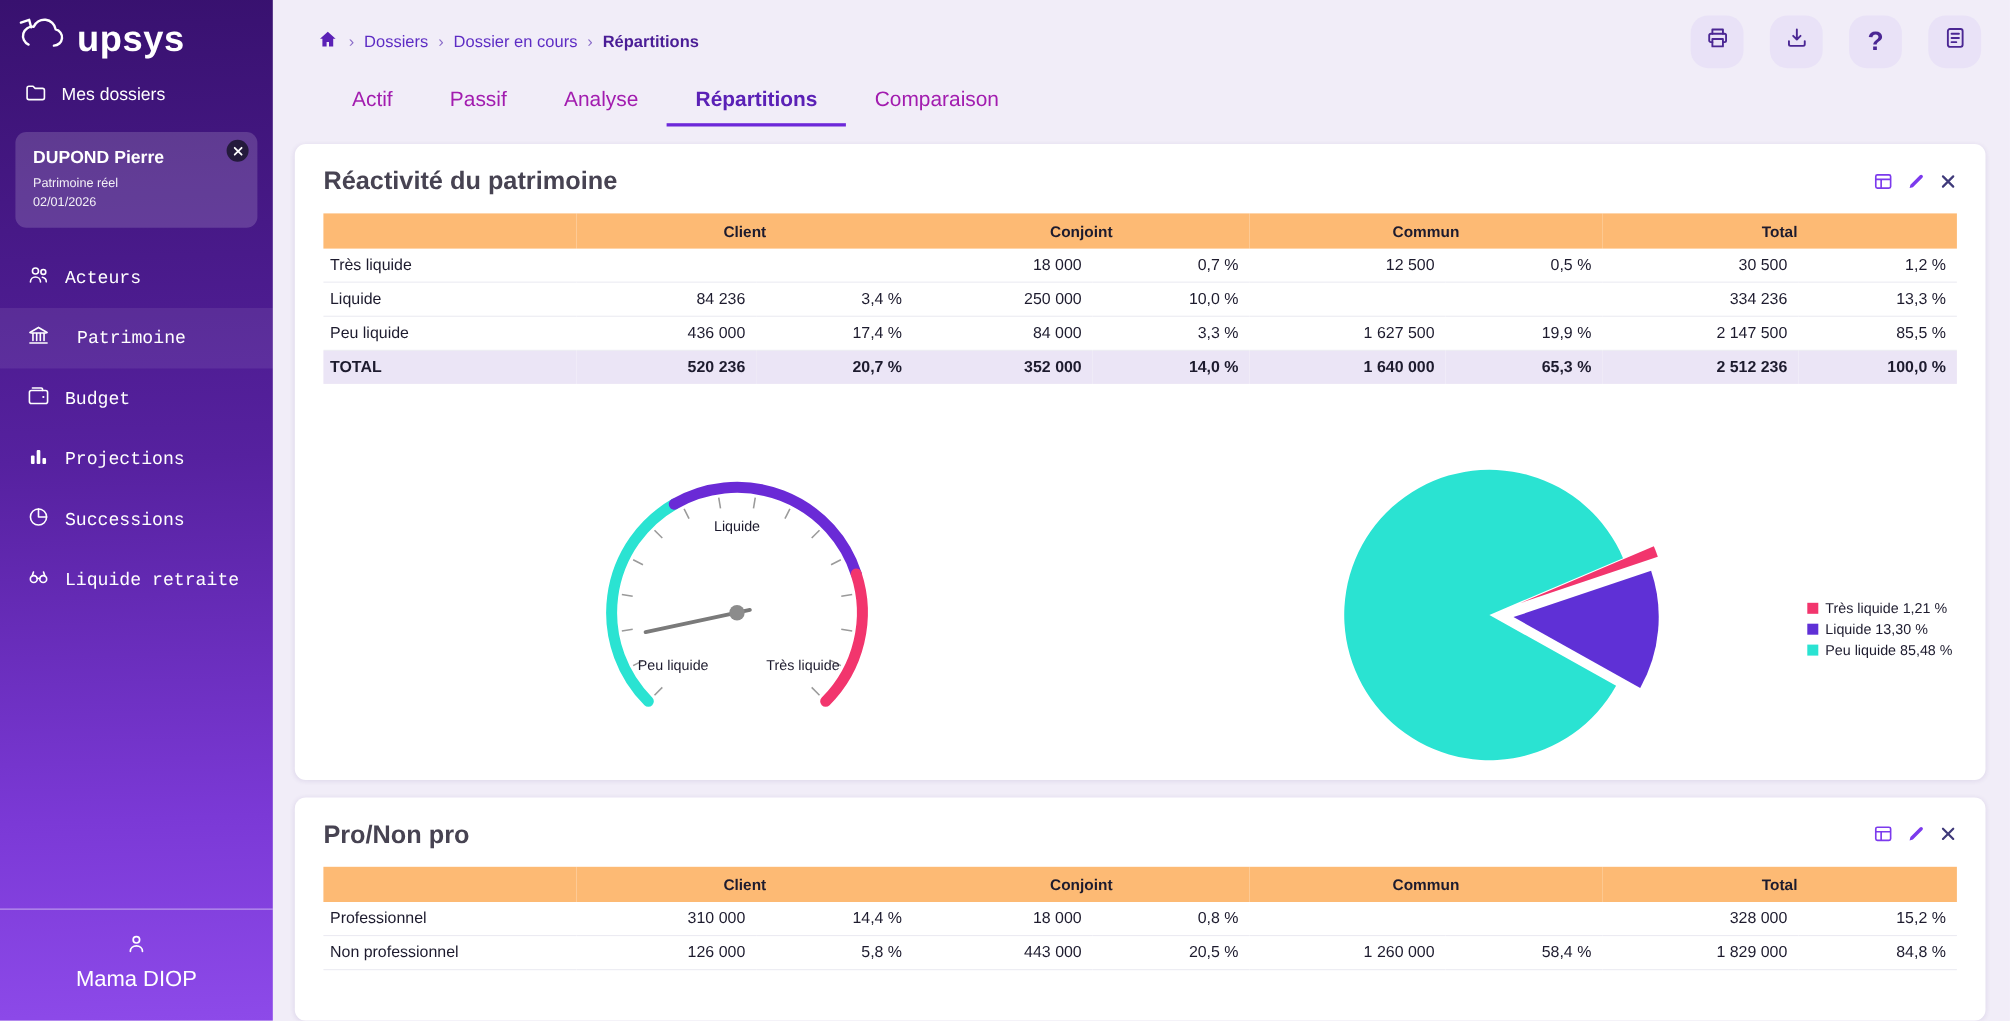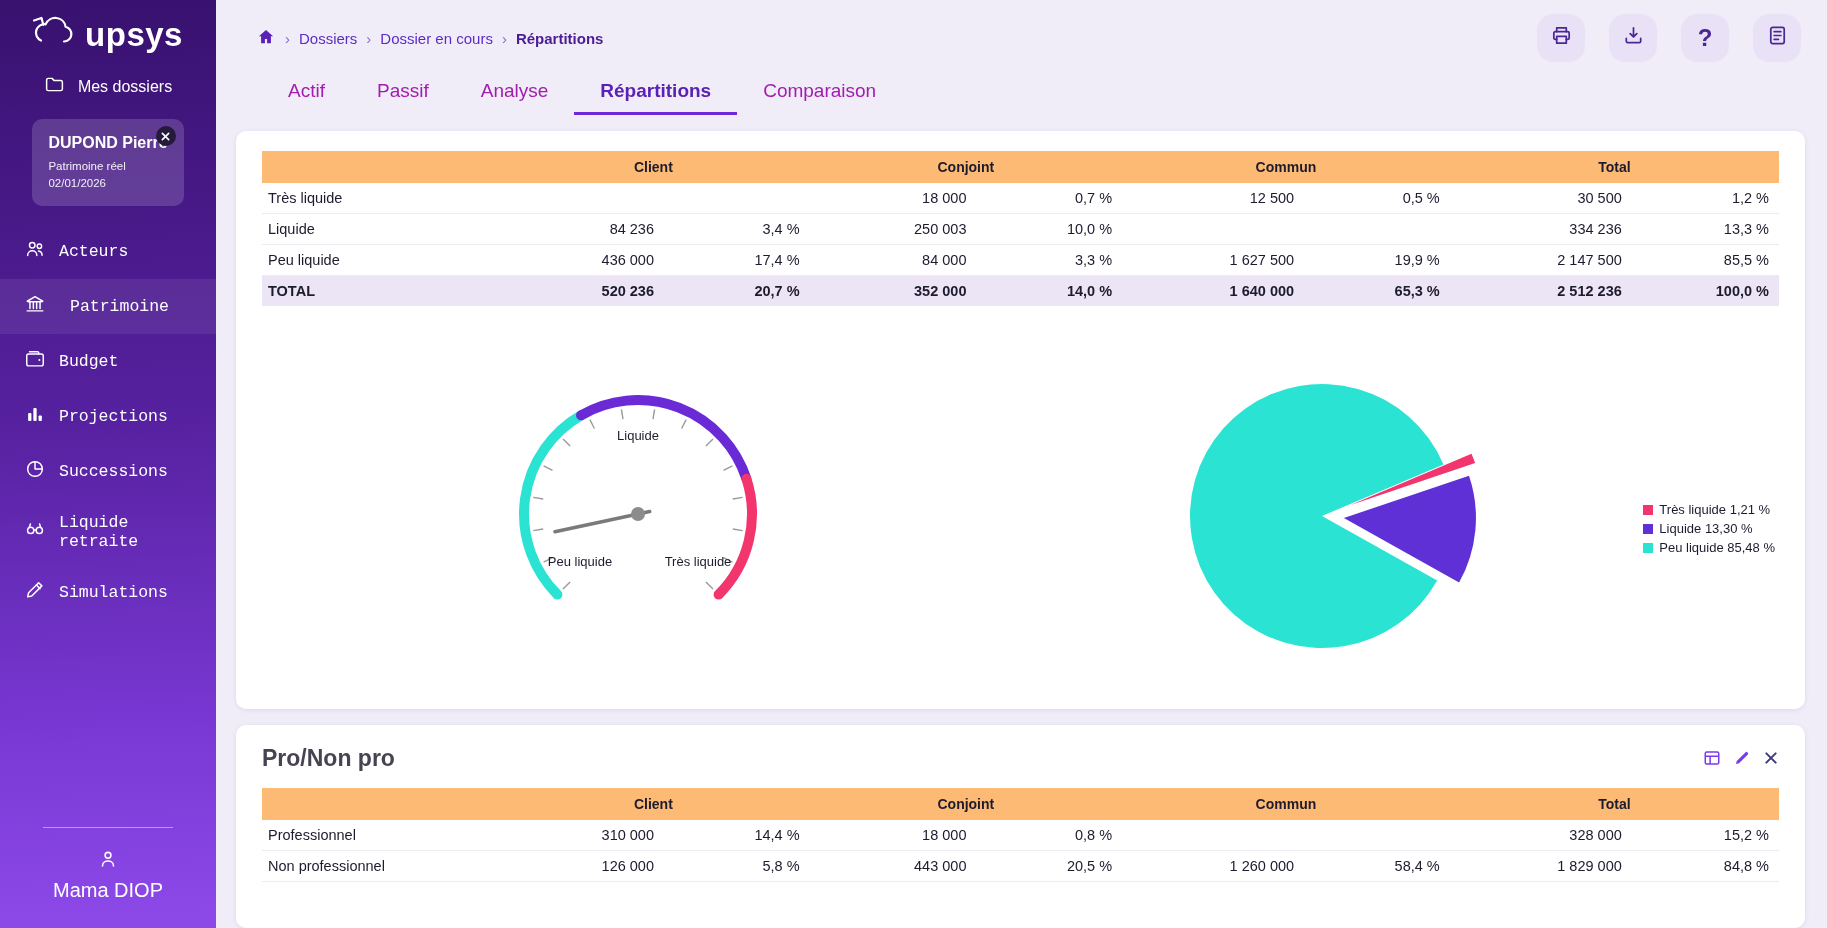--- a/index.html
+++ b/index.html
@@ -1,23 +1,23 @@
 <!DOCTYPE html>
 <html><head>
 <meta charset="utf-8">
 <style>
   * { margin:0; padding:0; box-sizing:border-box; }
   html,body { width:1827px; height:928px; overflow:hidden;
     font-family:"Liberation Sans", sans-serif; background:#f1edf8; color:#26243a; }
   .app { display:flex; width:100%; height:100%; }
 
   
-  .sidebar { width:216px; flex-shrink:0; display:flex; flex-direction:column;
+  .sidebar { width:248px; flex-shrink:0; display:flex; flex-direction:column;
     background:linear-gradient(178deg,#38116f 0%, #56219f 45%, #7b39d6 80%, #8d4ae9 100%);
-    color:#fff; position:relative;align-items:center; }
+    color:#fff; position:relative; }
   .logo { display:flex; align-items:center; gap:10px; padding:16px 18px 10px 16px;
     font-size:33px; font-weight:600; letter-spacing:.5px; }
   .side-item { display:flex; align-items:center; gap:13px; padding:10px 22px;
     font-size:16px; cursor:pointer; }
   .dossier-card { position:relative; margin:10px 14px 4px 14px; padding:15px 16px 13px 16px;
     background:rgba(255,255,255,.16); border-radius:10px; cursor:pointer; }
   .dossier-card .dc-name { font-size:16px; font-weight:700; margin-bottom:6px; }
   .dossier-card .dc-sub { font-size:11.5px; opacity:.92; line-height:1.5; }
   .dc-close { position:absolute; top:7px; right:8px; width:20px; height:20px; border-radius:50%;
     background:#241a3c; display:grid; place-items:center; cursor:pointer; }
@@ -164,29 +164,20 @@
       <div class="side-item">
         <span>
           <svg width="22" height="22" viewBox="0 0 24 24" fill="none" stroke="#fff" stroke-width="1.6" stroke-linecap="round" stroke-linejoin="round">
             <circle cx="7.3" cy="13.5" r="3.4"></circle>
               <circle cx="16.7" cy="13.5" r="3.4"></circle>
             <path d="M10.7 13h2.6M5.8 10.3 7 6.5M18.2 10.3 17 6.5"></path>
           </svg>
         </span>
         <span>Liquide retraite</span>
       </div>
-      <div class="side-item">
-        <span>
-          <svg width="22" height="22" viewBox="0 0 24 24" fill="none" stroke="#fff" stroke-width="1.6" stroke-linecap="round" stroke-linejoin="round">
-            <path d="M19.5 7.5 16 4l-11 11-1 4.5L8.5 18.5Z"></path>
-              <path d="M13.5 6.5l4 4"></path>
-          </svg>
-        </span>
-        <span>Simulations</span>
-      </div>
     </nav>
 
     <div class="side-spacer"></div>
 
     <div class="side-footer">
       <span>
         <svg width="22" height="22" viewBox="0 0 24 24" fill="none" stroke="#fff" stroke-width="1.7" stroke-linecap="round" stroke-linejoin="round">
           <circle cx="12" cy="8" r="3.2"></circle>
             <path d="M6 19.5c0-3.4 2.7-5.4 6-5.4s6 2 6 5.4"></path>
         </svg>
@@ -246,20 +237,41 @@
 
     <nav class="tabs">
       <span class="tab">Actif</span>
       <span class="tab">Passif</span>
       <span class="tab">Analyse</span>
       <span class="tab active">Répartitions</span>
       <span class="tab">Comparaison</span>
     </nav>
 
     <section class="card first">
+      <div class="card-head">
+        <h2 class="card-title">Réactivité du patrimoine</h2>
+        <div class="card-actions">
+          <span>
+            <svg width="18" height="18" viewBox="0 0 24 24" fill="none" stroke="#7c3aed" stroke-width="2" stroke-linejoin="round">
+              <rect x="3" y="4" width="18" height="16" rx="2"></rect>
+                <path d="M3 9.5h18M9.5 9.5V20"></path>
+            </svg>
+          </span>
+          <span>
+            <svg width="18" height="18" viewBox="0 0 24 24" fill="#7c3aed">
+              <path d="M4 20l1-4L16.5 4.5a2.1 2.1 0 0 1 3 3L8 19l-4 1Z"></path>
+            </svg>
+          </span>
+          <span>
+            <svg width="16" height="16" viewBox="0 0 24 24" stroke="#3f3a7a" stroke-width="3" stroke-linecap="round">
+              <path d="M5 5l14 14M19 5 5 19"></path>
+            </svg>
+          </span>
+        </div>
+      </div>
 
       <table class="data">
         <colgroup>
           <col style="width:15.5%">
             <col style="width:11%">
             <col style="width:9.6%">
           <col style="width:11%">
             <col style="width:9.6%">
             <col style="width:12%">
           <col style="width:9.6%">
@@ -284,21 +296,21 @@
             <td>0,7 %</td>
             <td>12 500</td>
             <td>0,5 %</td>
             <td>30 500</td>
             <td>1,2 %</td>
           </tr>
           <tr>
             <td class="lbl">Liquide</td>
             <td>84 236</td>
             <td>3,4 %</td>
-            <td>250 003</td>
+            <td>250 000</td>
             <td>10,0 %</td>
             <td></td>
             <td></td>
             <td>334 236</td>
             <td>13,3 %</td>
           </tr>
           <tr>
             <td class="lbl">Peu liquide</td>
             <td>436 000</td>
             <td>17,4 %</td>

